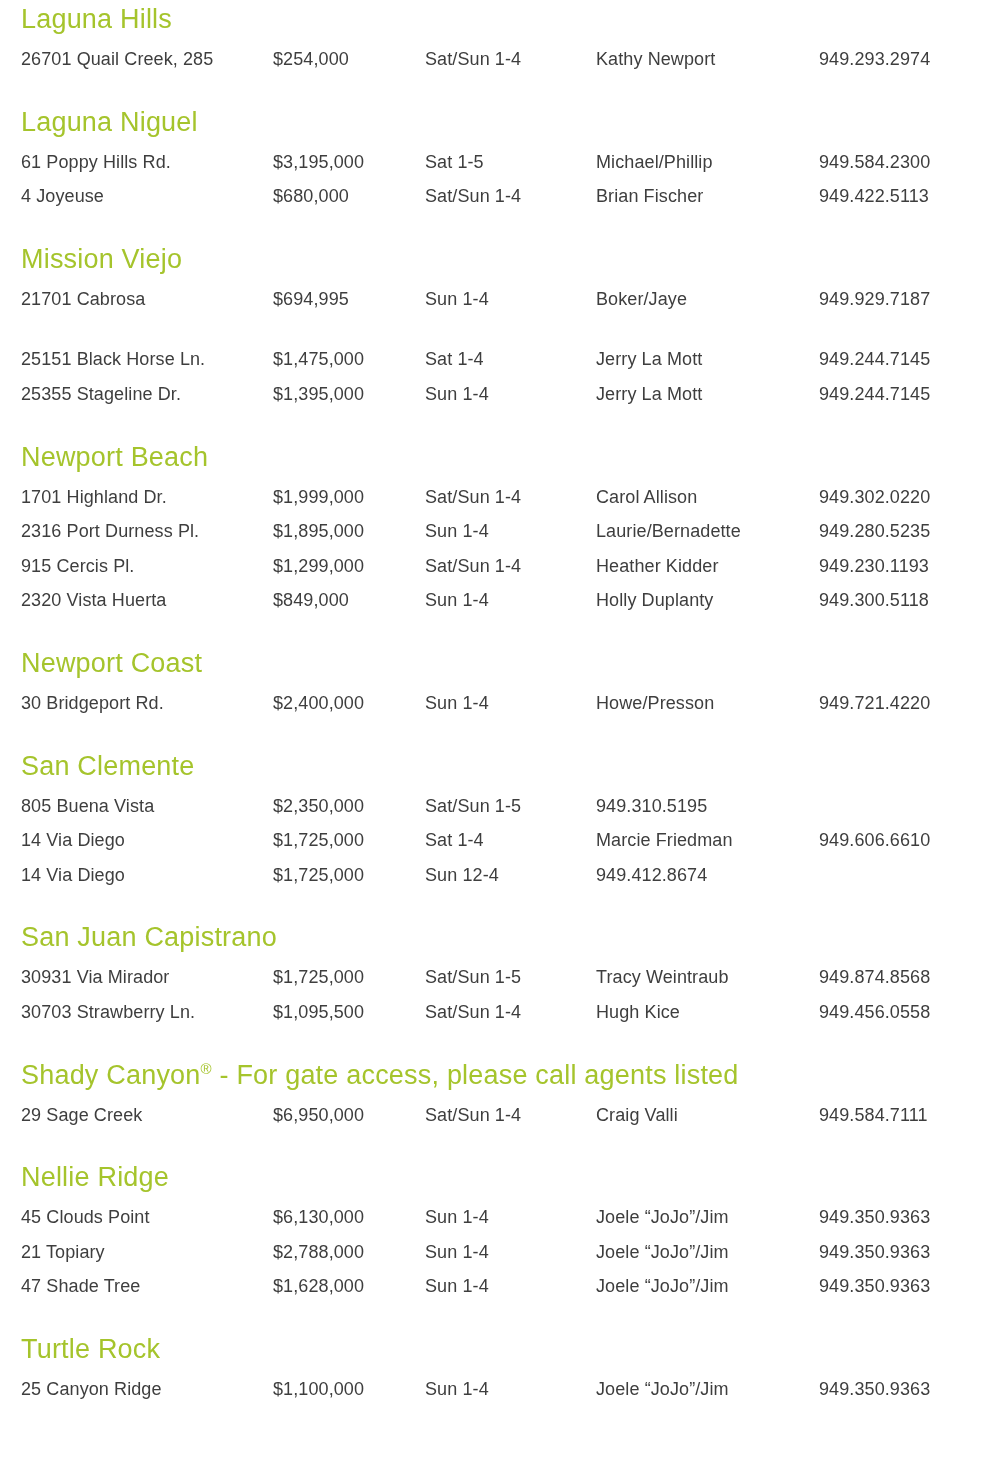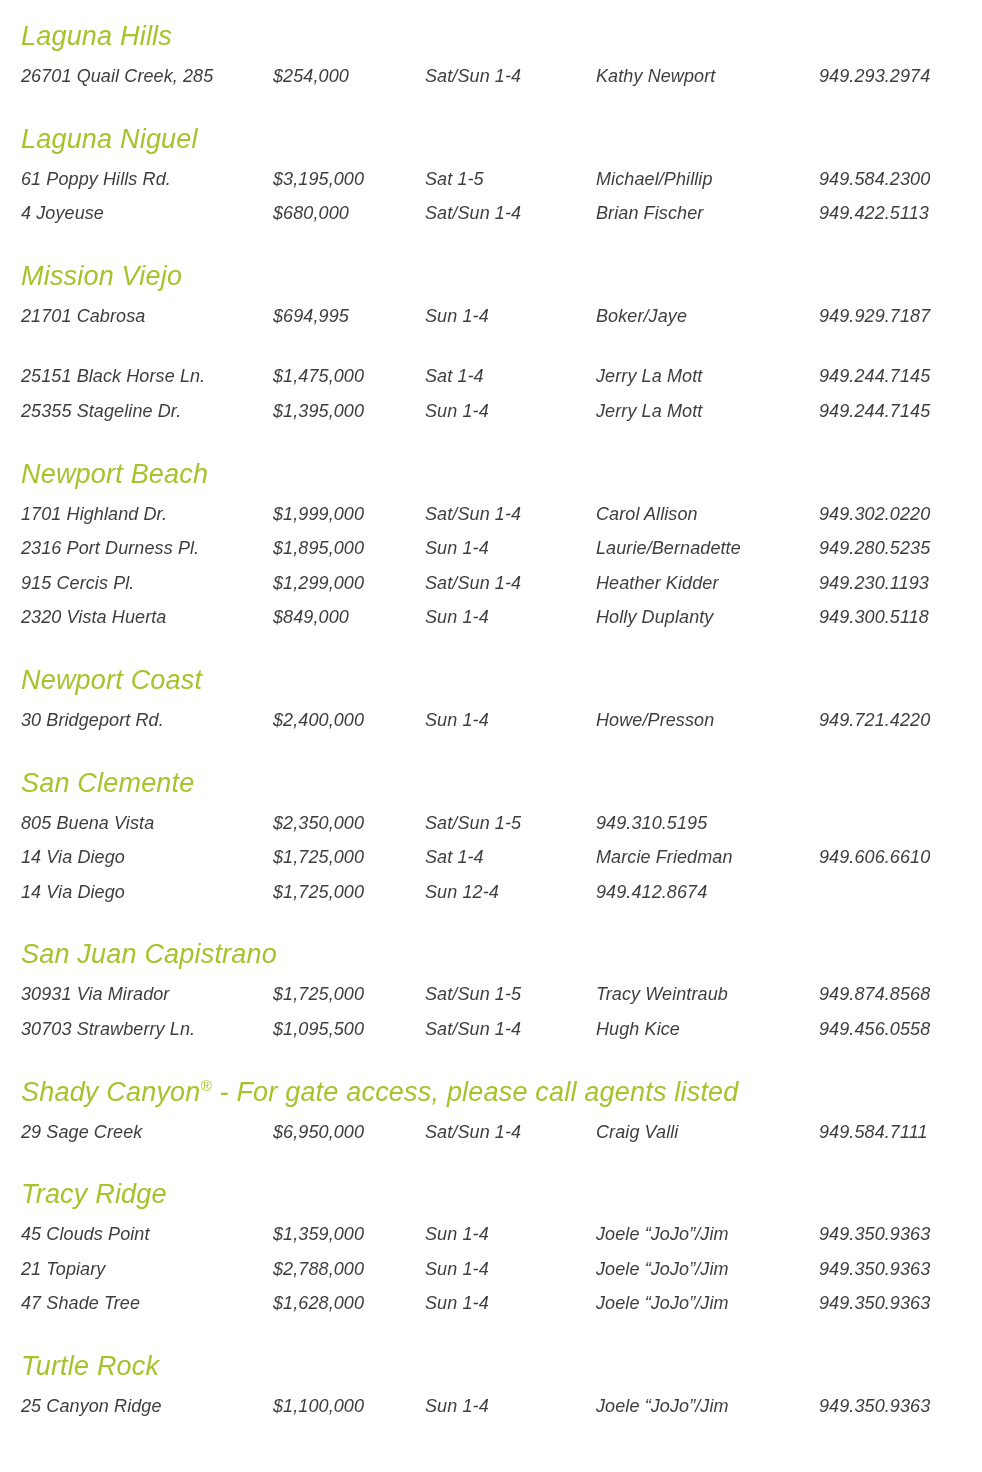--- a/index.html
+++ b/index.html
@@ -14,22 +14,21 @@
     background: var(--bg);
   }
   body {
     width: 982px;
     height: 1472px;
     overflow: hidden;
     font-family: "Liberation Sans", sans-serif;
     color: var(--text);
   }
   main.list {
-    padding: 17px 10px 0 21px;
-    font-style: italic;
+    padding: 0 10px 0 21px;
   }
   section.city-section {
     margin: 0 0 26px 0;
   }
   h2.city-heading {
     margin: 0 0 4px 0;
     font-size: 27px;
     line-height: 38px;
     font-weight: normal;
     color: var(--green);
@@ -227,25 +226,25 @@
     <span class="cell">29 Sage Creek</span>
     <span class="cell">$6,950,000</span>
     <span class="cell">Sat/Sun 1-4</span>
     <span class="cell">Craig Valli</span>
     <span class="cell">949.584.7111</span>
   </div>
 </div>
   </section>
 
   <section class="city-section">
-    <h2 class="city-heading"><span>Tracy Ridge</span><sup></sup><span></span></h2>
+    <h2 class="city-heading"><span>Nellie Ridge</span><sup></sup><span></span></h2>
     <div class="rows">
   <div class="listing-row">
     <span class="cell">45 Clouds Point</span>
-    <span class="cell">$1,359,000</span>
+    <span class="cell">$6,130,000</span>
     <span class="cell">Sun 1-4</span>
     <span class="cell">Joele “JoJo”/Jim</span>
     <span class="cell">949.350.9363</span>
   </div>
 
   <div class="listing-row">
     <span class="cell">21 Topiary</span>
     <span class="cell">$2,788,000</span>
     <span class="cell">Sun 1-4</span>
     <span class="cell">Joele “JoJo”/Jim</span>

